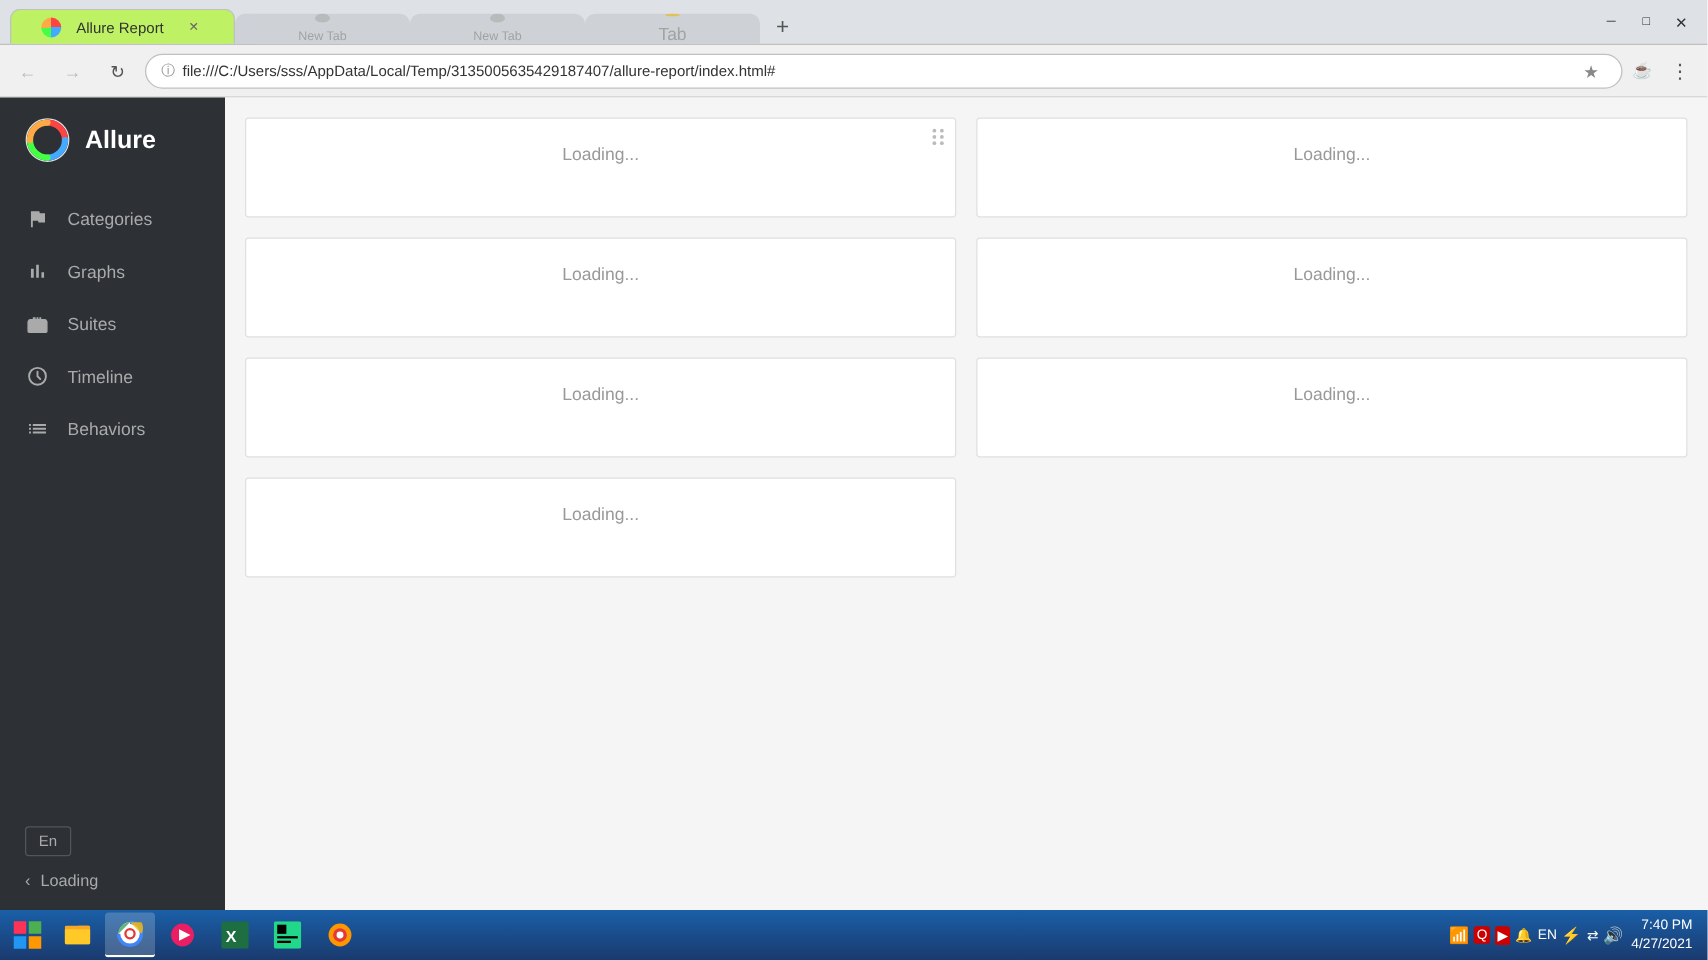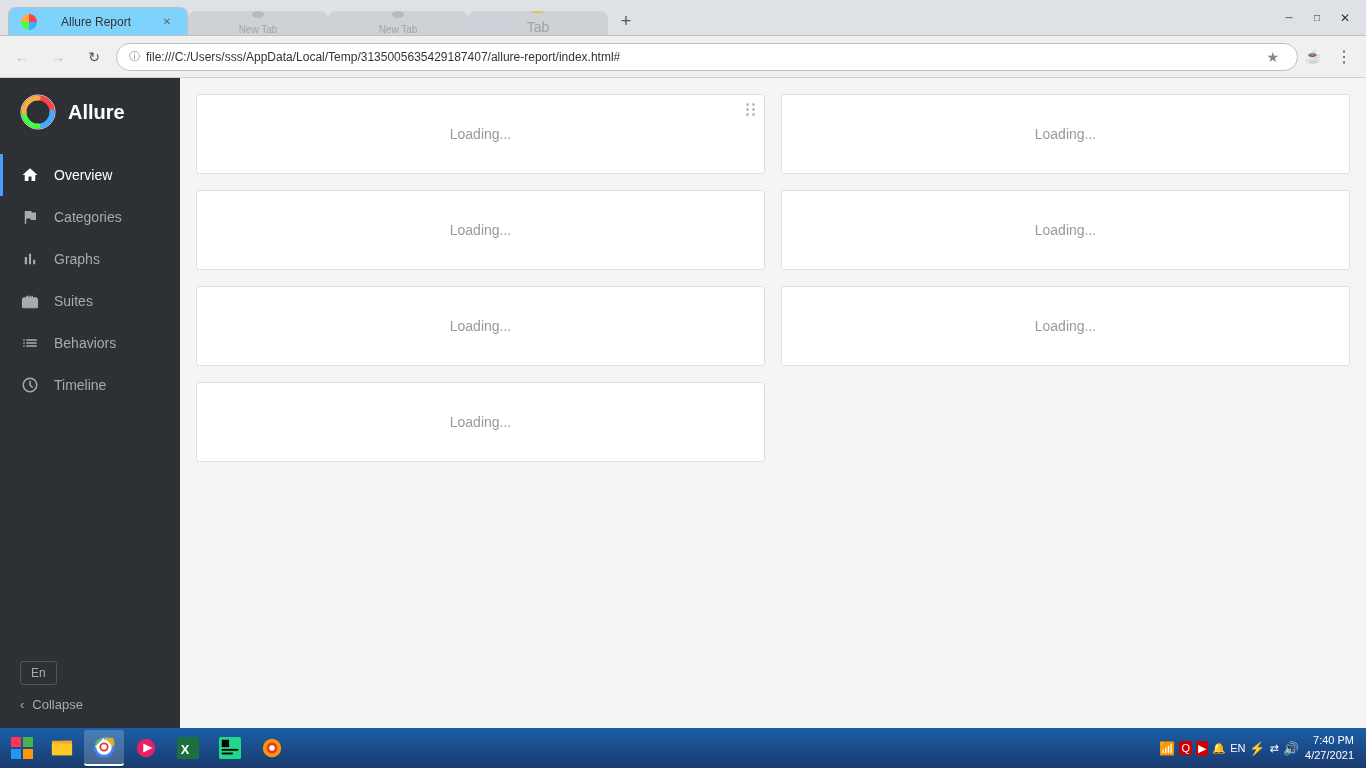--- a/index.html
+++ b/index.html
@@ -14,27 +14,27 @@
       padding: 0 8px;
       border-bottom: 1px solid #c0c0c0;
     }
     .tab-bar {
       display: flex;
       align-items: flex-end;
       height: 100%;
       flex: 1;
     }
     .tab {
-      background: #7dd3fc;
+      background: #bef264;
       border-radius: 8px 8px 0 0;
-      padding: 0 12px;
+      padding: 0 24px;
       height: 28px;
       display: flex;
       align-items: center;
-      gap: 24px;
+      gap: 12px;
       font-size: 12px;
       color: #333;
       min-width: 180px;
       max-width: 240px;
       border: 1px solid #c0c0c0;
       border-bottom: none;
       position: relative;
     }
     .tab-favicon {
       width: 16px;
@@ -266,21 +266,20 @@
       grid-template-rows: auto auto auto auto;
       gap: 16px;
       align-content: start;
     }
     .widget {
       background: #fff;
       border: 1px solid #e0e0e0;
       border-radius: 3px;
       min-height: 80px;
       display: flex;
-      align-items: center;
       justify-content: center;
       position: relative;
       padding: 20px;
     }
     .widget.full-width {
       grid-column: 1 / 2;
     }
     .loading-text {
       color: #999;
       font-size: 14px;
@@ -429,28 +428,20 @@
         <path d="M18 4 A14 14 0 0 1 32 18" stroke="#f44" stroke-width="5" fill="none" stroke-linecap="round"></path>
         <path d="M32 18 A14 14 0 0 1 18 32" stroke="#4af" stroke-width="5" fill="none" stroke-linecap="round"></path>
         <path d="M18 32 A14 14 0 0 1 4 18" stroke="#4f4" stroke-width="5" fill="none" stroke-linecap="round"></path>
         <path d="M4 18 A14 14 0 0 1 18 4" stroke="#fa4" stroke-width="5" fill="none" stroke-linecap="round"></path>
       </svg>
       <span class="logo-text">Allure</span>
     </div>
 
     <div class="sidebar-nav">
 
-      <div class="nav-item active">
-        <span class="nav-icon">
-          <svg width="18" height="18" viewBox="0 0 24 24" fill="currentColor">
-              <path d="M10 20v-6h4v6h5v-8h3L12 3 2 12h3v8z"></path>
-            </svg>
-        </span>
-        <span>Overview</span>
-      </div>
 
       <div class="nav-item">
         <span class="nav-icon">
           <svg width="18" height="18" viewBox="0 0 24 24" fill="currentColor">
               <path d="M14.4 6L14 4H5v17h2v-7h5.6l.4 2h7V6z"></path>
             </svg>
         </span>
         <span>Categories</span>
       </div>
 
@@ -470,43 +461,43 @@
               <rect x="2" y="9" width="20" height="12" rx="1" fill="none" stroke="currentColor" stroke-width="1.5"></rect>
               <path d="M2 13h20"></path>
             </svg>
         </span>
         <span>Suites</span>
       </div>
 
       <div class="nav-item">
         <span class="nav-icon">
           <svg width="18" height="18" viewBox="0 0 24 24" fill="currentColor">
-              <path d="M3 13h2v-2H3v2zm0 4h2v-2H3v2zm0-8h2V7H3v2zm4 4h14v-2H7v2zm0 4h14v-2H7v2zM7 7v2h14V7H7z"></path>
-            </svg>
-        </span>
-        <span>Behaviors</span>
-      </div>
-
-      <div class="nav-item">
-        <span class="nav-icon">
-          <svg width="18" height="18" viewBox="0 0 24 24" fill="currentColor">
               <circle cx="12" cy="12" r="9" fill="none" stroke="currentColor" stroke-width="2"></circle>
               <path d="M12 7v5l3 3" stroke="currentColor" stroke-width="2" fill="none" stroke-linecap="round"></path>
             </svg>
         </span>
         <span>Timeline</span>
       </div>
 
+      <div class="nav-item">
+        <span class="nav-icon">
+          <svg width="18" height="18" viewBox="0 0 24 24" fill="currentColor">
+              <path d="M3 13h2v-2H3v2zm0 4h2v-2H3v2zm0-8h2V7H3v2zm4 4h14v-2H7v2zm0 4h14v-2H7v2zM7 7v2h14V7H7z"></path>
+            </svg>
+        </span>
+        <span>Behaviors</span>
+      </div>
+
     </div>
 
     <div class="sidebar-bottom">
       <div class="lang-btn">En</div>
       <div class="collapse-btn">
         <span>‹</span>
-        <span>Collapse</span>
+        <span>Loading</span>
       </div>
     </div>
   </nav>
 
   <main class="main-content">
 
     <div class="widget">
       <div class="widget-drag-handle">
         <div class="drag-dot"></div>
         <div class="drag-dot"></div>

